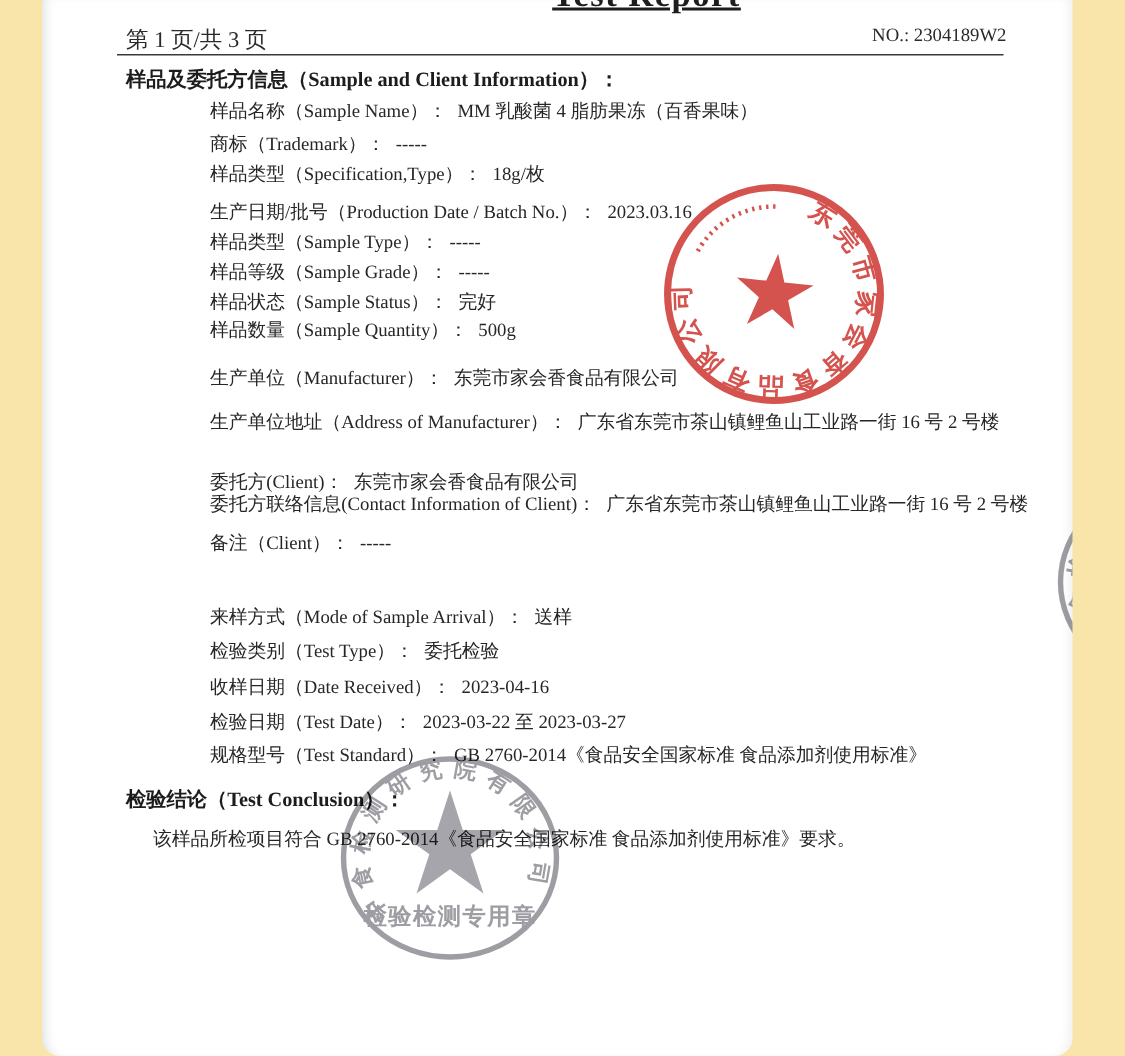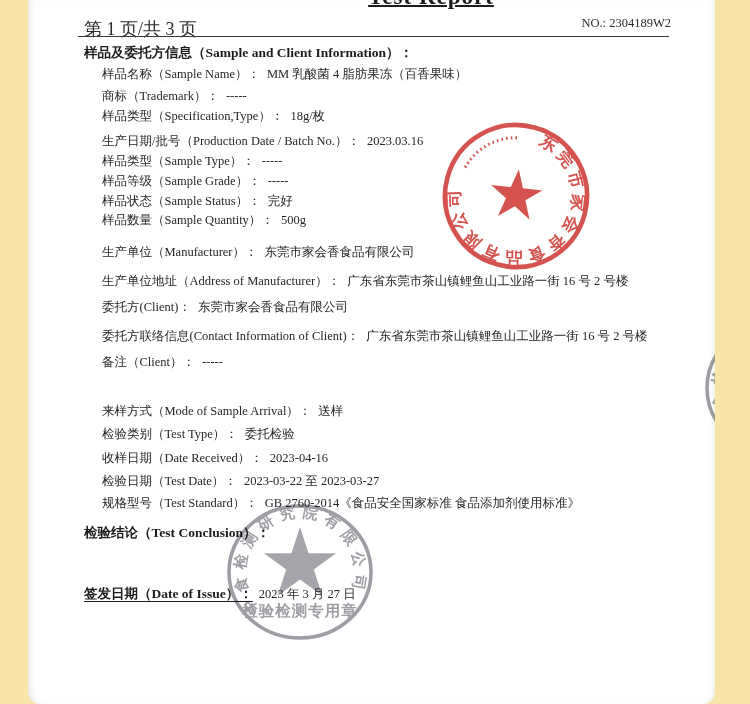--- a/index.html
+++ b/index.html
@@ -13,30 +13,30 @@
     position:absolute;left:28px;top:0;width:687px;height:704px;
     background:#fff;border-radius:0 0 12px 12px;overflow:hidden;
     box-shadow:inset 7px 0 9px -7px rgba(0,0,0,.18), inset -7px 0 9px -7px rgba(0,0,0,.10);
   }
   .abs{position:absolute;}
   .doc-title{
     top:-16px;left:403px;transform:translateX(-50%);
     font-size:23px;font-weight:bold;letter-spacing:1px;color:#1d1d1d;
     text-decoration:underline;text-underline-offset:1px;white-space:nowrap;
   }
-  .page-info{top:17px;left:56px;font-size:18px;color:#2a2a2a;white-space:nowrap;}
+  .page-info{top:17px;left:56px;font-size:15px;color:#2a2a2a;white-space:nowrap;}
   .report-no{top:16px;right:44px;font-size:12.5px;color:#2a2a2a;white-space:nowrap;}
   .head-rule{top:36px;left:50px;width:591px;height:0;border-top:1.8px solid #3a3a3a;}
   .sec-head{
     left:56px;font-size:13.5px;font-weight:bold;color:#1c1c1c;white-space:nowrap;
     text-underline-offset:3px;
   }
   .field-row{left:74px;font-size:12.5px;color:#262626;white-space:nowrap;}
   .field-row.wrapable{white-space:normal;width:600px;}
-  .field-label{margin-right:7px;}
+  .field-label{margin-right:7px;margin-left:38px;}
   .conclusion-text{top:551px;left:74px;font-size:12.5px;color:#262626;width:600px;}
   .issue-row{top:585px;left:56px;font-size:13.5px;color:#1d1d1d;white-space:nowrap;}
   .issue-label{font-weight:bold;text-decoration:underline;text-underline-offset:3px;}
   .issue-value{margin-left:6px;font-size:12.5px;color:#262626;}
   .stamp{position:absolute;pointer-events:none;mix-blend-mode:multiply;}
   .stamp-red{left:408px;top:116px;opacity:.88;}
   .stamp-gray-1{left:192px;top:492px;opacity:.8;}
   .stamp-gray-2{left:670px;top:308px;opacity:.8;}
   .arc-name{font-family:"Liberation Serif","DejaVu Serif",serif;font-weight:bold;}
 </style>
@@ -58,38 +58,36 @@
       <div class="abs field-row" style="top: 66px;"><span class="field-label">样品名称（Sample Name）：</span><span class="field-value">MM 乳酸菌 4 脂肪果冻（百香果味）</span></div>
       <div class="abs field-row" style="top: 88px;"><span class="field-label">商标（Trademark）：</span><span class="field-value">-----</span></div>
       <div class="abs field-row" style="top: 108px;"><span class="field-label">样品类型（Specification,Type）：</span><span class="field-value">18g/枚</span></div>
       <div class="abs field-row" style="top: 133px;"><span class="field-label">生产日期/批号（Production Date / Batch No.）：</span><span class="field-value">2023.03.16</span></div>
       <div class="abs field-row" style="top: 153px;"><span class="field-label">样品类型（Sample Type）：</span><span class="field-value">-----</span></div>
       <div class="abs field-row" style="top: 173px;"><span class="field-label">样品等级（Sample Grade）：</span><span class="field-value">-----</span></div>
       <div class="abs field-row" style="top: 193px;"><span class="field-label">样品状态（Sample Status）：</span><span class="field-value">完好</span></div>
       <div class="abs field-row" style="top: 212px; text-align: right;"><span class="field-label">样品数量（Sample Quantity）：</span><span class="field-value">500g</span></div>
       <div class="abs field-row" style="top: 244px;"><span class="field-label">生产单位（Manufacturer）：</span><span class="field-value">东莞市家会香食品有限公司</span></div>
       <div class="abs field-row wrapable" style="top: 273px;"><span class="field-label">生产单位地址（Address of Manufacturer）：</span><span class="field-value">广东省东莞市茶山镇鲤鱼山工业路一街 16 号 2 号楼</span></div>
-      <div class="abs field-row" style="top: 299px;"><span class="field-label">委托方(Client)：</span><span class="field-value">东莞市家会香食品有限公司</span></div>
+      <div class="abs field-row" style="top: 313px;"><span class="field-label">委托方(Client)：</span><span class="field-value">东莞市家会香食品有限公司</span></div>
       <div class="abs field-row wrapable" style="top: 328px;"><span class="field-label">委托方联络信息(Contact Information of Client)：</span><span class="field-value">广东省东莞市茶山镇鲤鱼山工业路一街 16 号 2 号楼</span></div>
       <div class="abs field-row" style="top: 354px;"><span class="field-label">备注（Client）：</span><span class="field-value">-----</span></div>
     </div>
 
   <div id="test-fields">
       <div class="abs field-row" style="top: 403px;"><span class="field-label">来样方式（Mode of Sample Arrival）：</span><span class="field-value">送样</span></div>
       <div class="abs field-row" style="top: 426px;"><span class="field-label">检验类别（Test Type）：</span><span class="field-value">委托检验</span></div>
       <div class="abs field-row" style="top: 450px;"><span class="field-label">收样日期（Date Received）：</span><span class="field-value">2023-04-16</span></div>
       <div class="abs field-row" style="top: 473px;"><span class="field-label">检验日期（Test Date）：</span><span class="field-value">2023-03-22 至 2023-03-27</span></div>
       <div class="abs field-row" style="top: 495px;"><span class="field-label">规格型号（Test Standard）：</span><span class="field-value">GB 2760-2014《食品安全国家标准 食品添加剂使用标准》</span></div>
     </div>
 
   <div class="abs sec-head" style="top:524px">检验结论（Test Conclusion）：</div>
+  <div class="abs conclusion-text">该样品所检项目符合 GB 2760-2014《食品安全国家标准 食品添加剂使用标准》要求。</div>
 
-  <div class="abs issue-row">
-    <span class="issue-label">签发日期（Date of Issue）：</span><span class="issue-value">2023 年 3 月 27 日</span>
-  </div>
 
   <svg class="stamp stamp-red" width="160" height="160" viewBox="-80 -80 160 160">
     <g transform="rotate(150)">
       <circle cx="0" cy="0" r="71" fill="none" stroke="#cf3b35" stroke-width="4.6"></circle>
       <polygon fill="#cf3b35" points="0,-27 6.05,-8.33 25.68,-8.34 9.8,3.18 15.87,21.84 0,10.3 -15.87,21.84 -9.8,3.18 -25.68,-8.34 -6.05,-8.33"></polygon>
       <path id="redNameArc" d="M -40,40 A 56.6,56.6 0 1 1 40,40" fill="none"></path>
       <text class="arc-name" font-size="17" fill="#cf3b35">
         <textPath href="#redNameArc" startOffset="8" textLength="250">东莞市家会香食品有限公司</textPath>
       </text>
       <path d="M -30,50 A 58,58 0 0 0 30,50" fill="none" stroke="#cf3b35" stroke-width="3" stroke-dasharray="1.6,3.1"></path>

